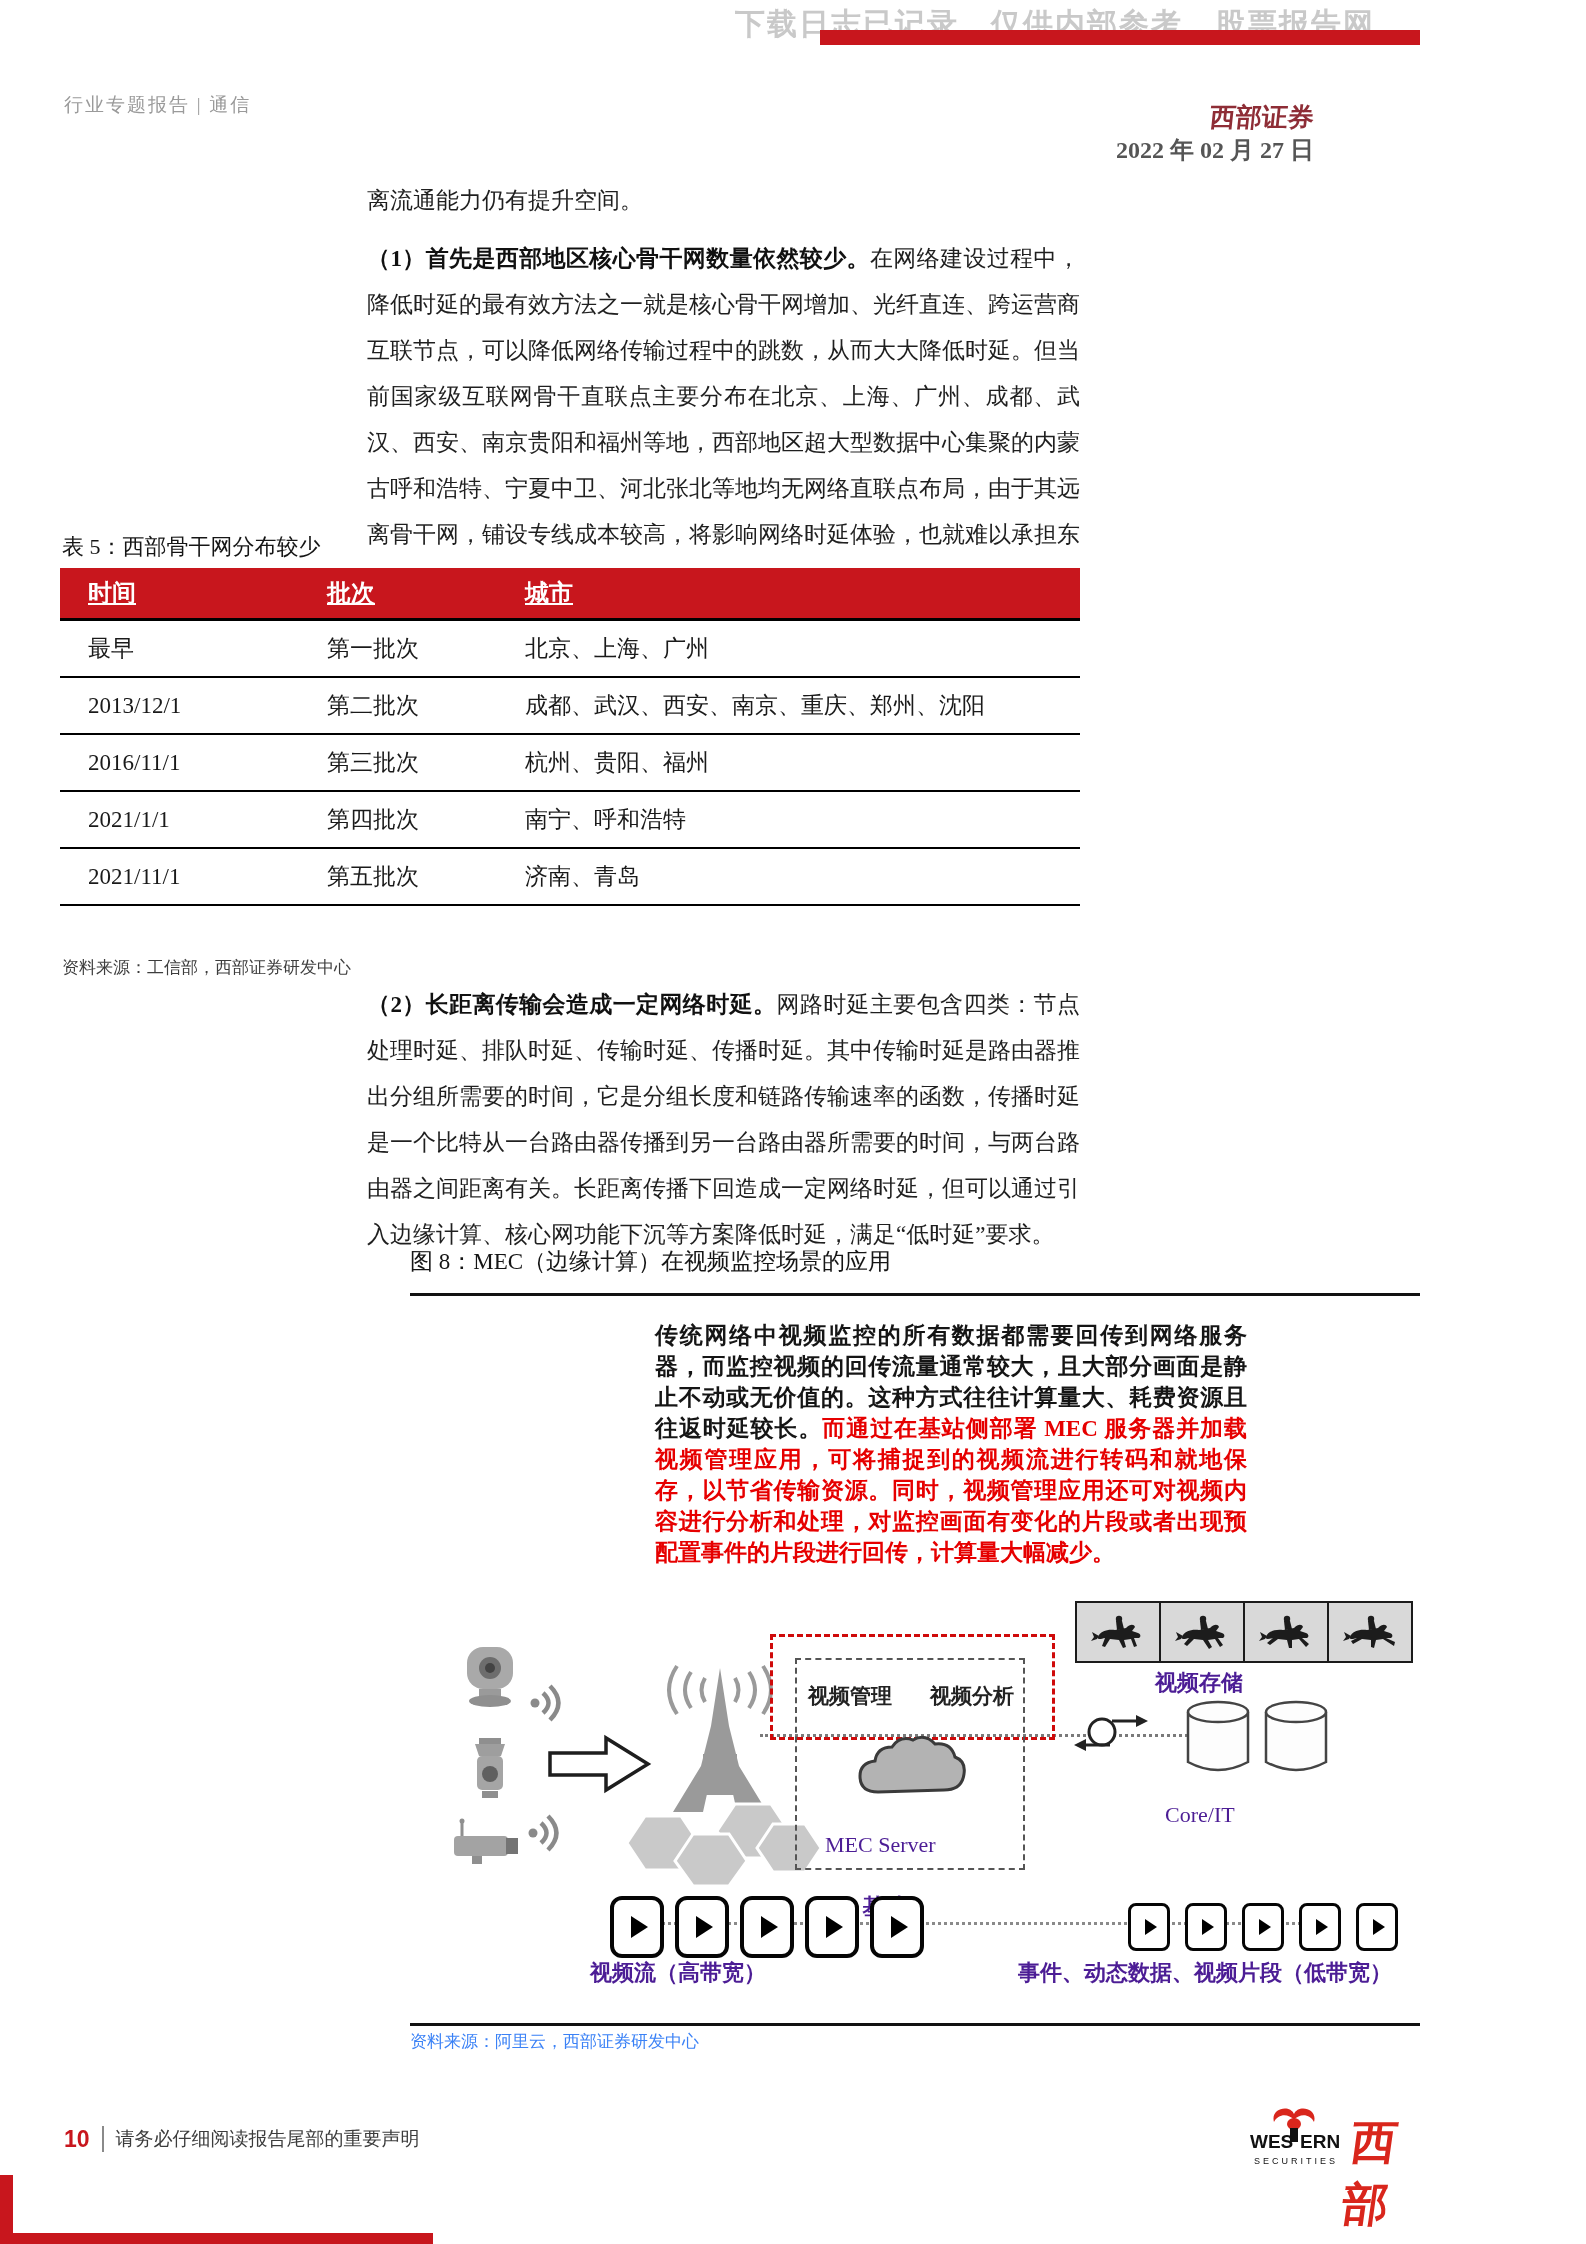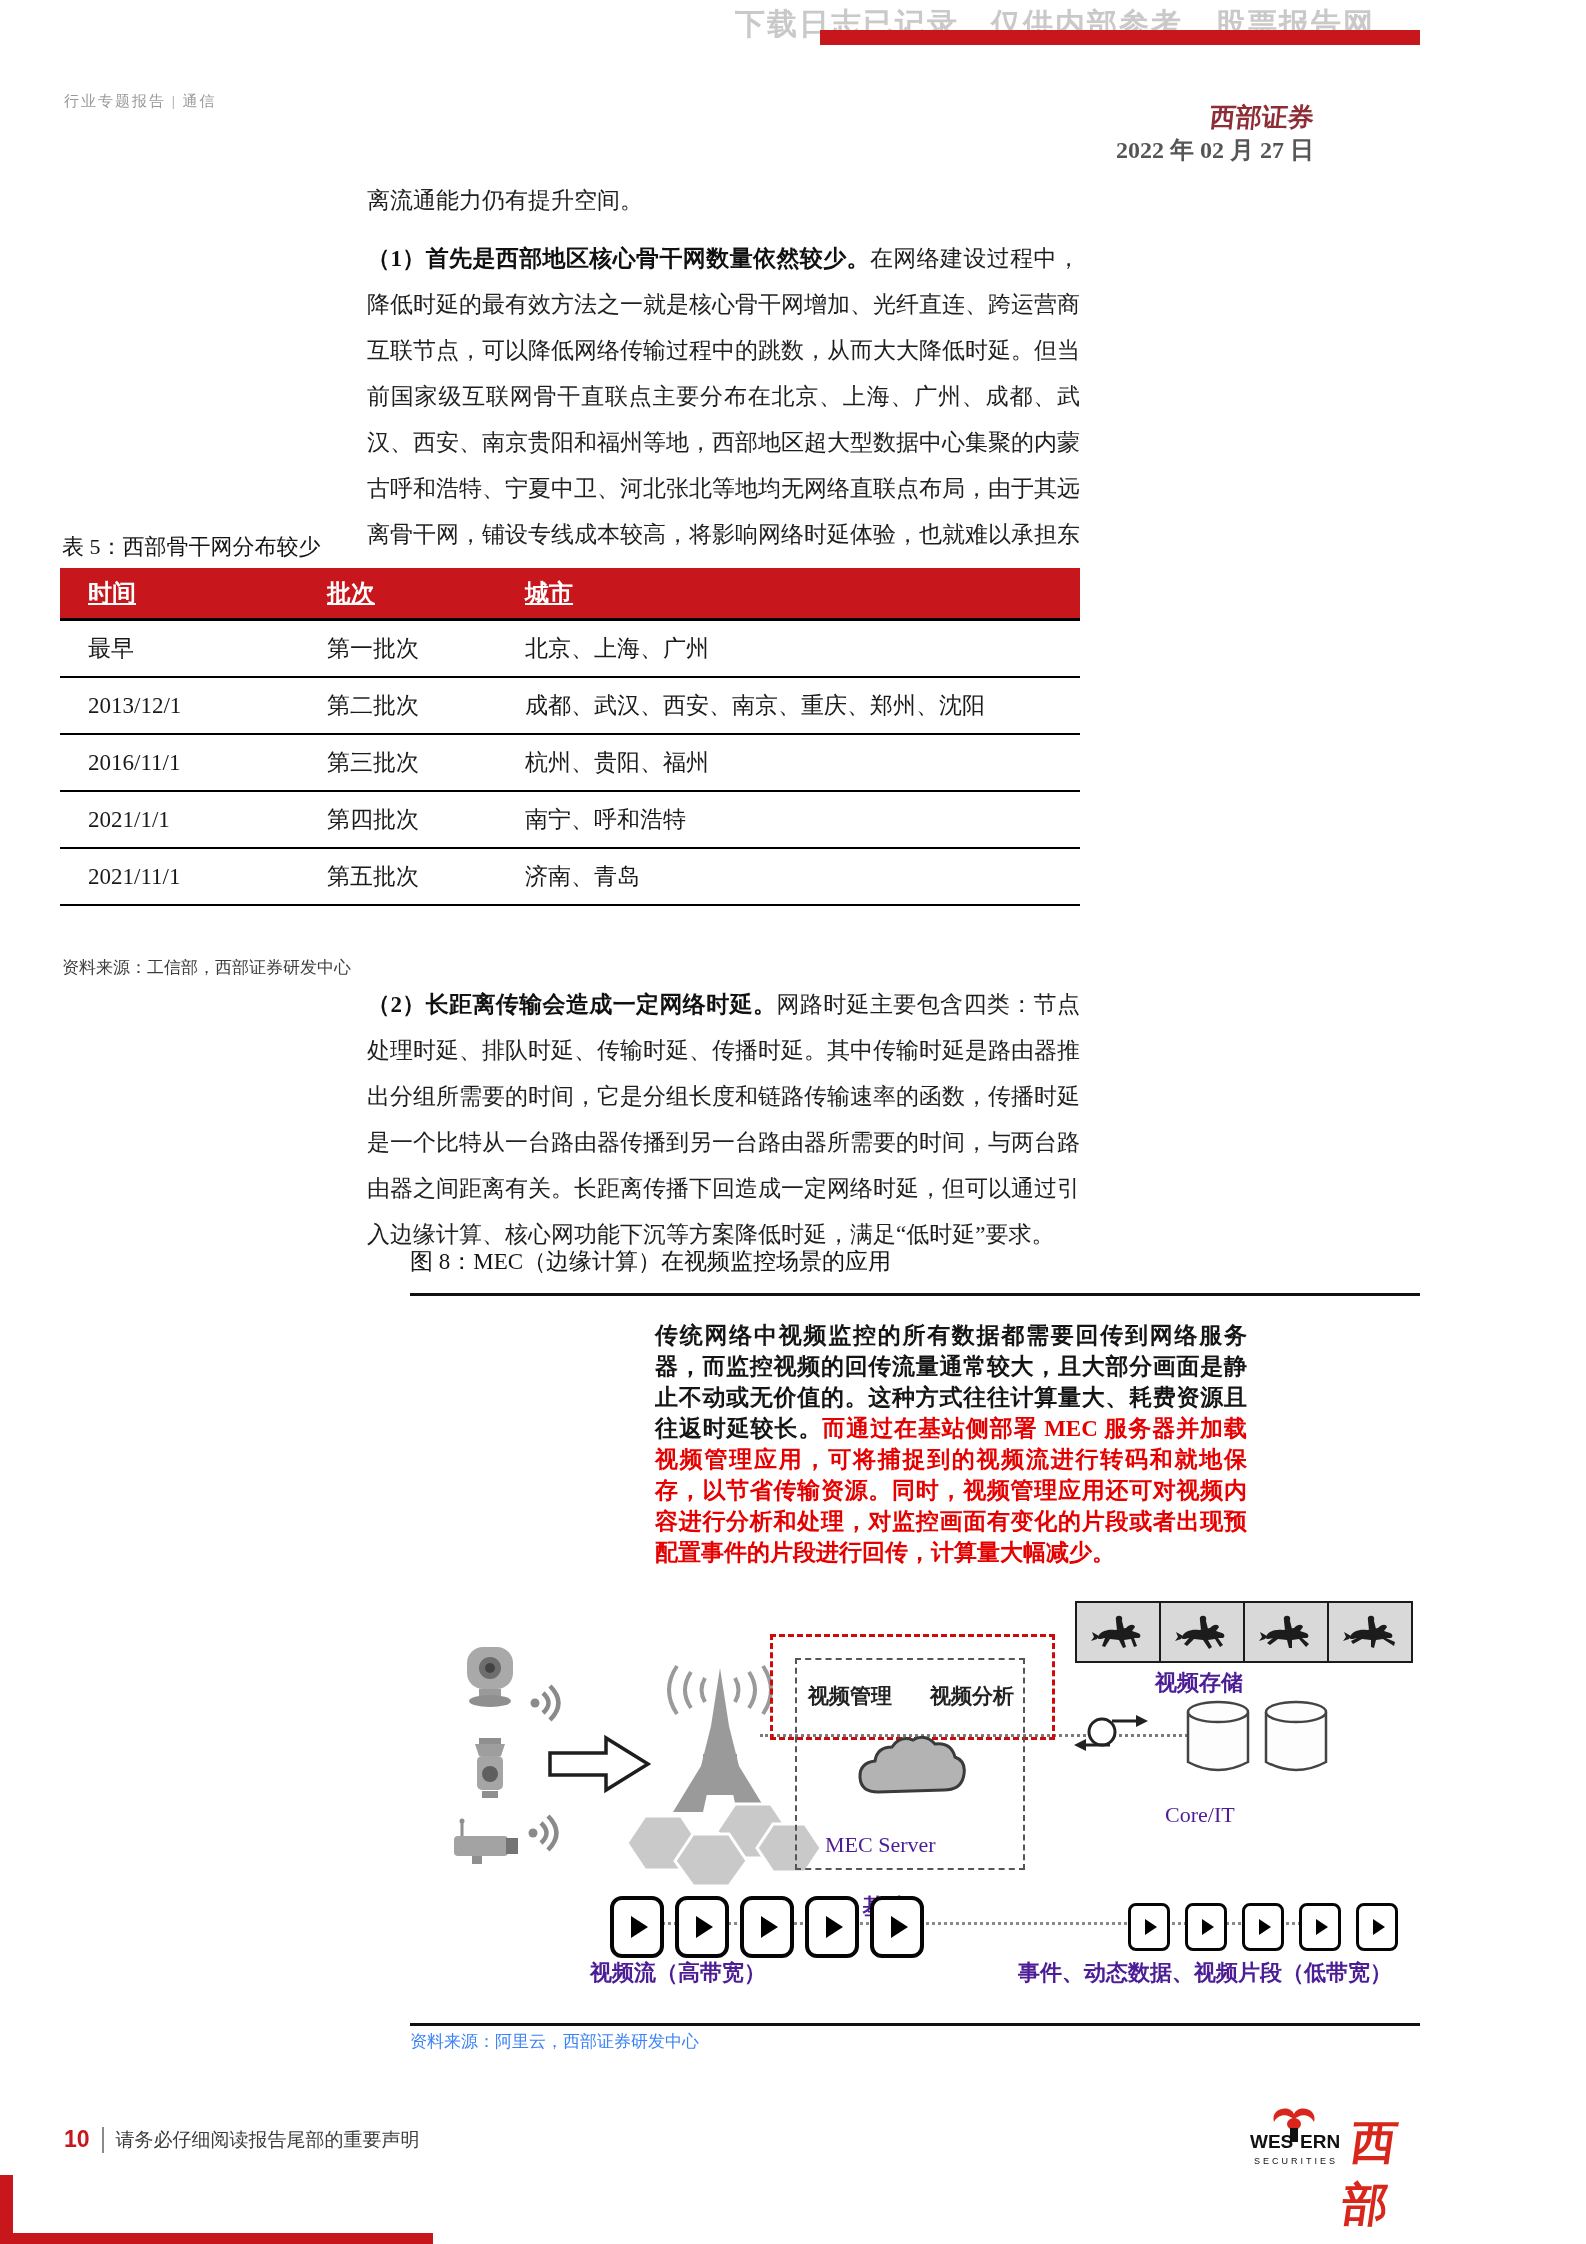--- a/index.html
+++ b/index.html
@@ -3,21 +3,21 @@
 <meta charset="utf-8">
 <style>
   html,body{margin:0;padding:0;background:#fff;}
   .page{position:relative;width:1420px;height:2244px;background:#fff;overflow:hidden;
         font-family:"Liberation Serif","DejaVu Serif",serif;color:#1f1f1f;}
   .abs{position:absolute;}
   
   .watermark{left:735px;top:4px;font-size:30px;letter-spacing:2px;color:#c9c9c9;white-space:nowrap;z-index:1;font-weight:600;}
   .bar-top-h{left:820px;top:30px;width:766px;height:15px;background:#c8161d;z-index:2;}
   .bar-top-v{left:1568px;top:30px;width:18px;height:88px;background:#c8161d;z-index:2;}
-  .hdr-left{left:64px;top:92px;font-size:15px;color:#9a9a9a;letter-spacing:2px;}
+  .hdr-left{left:64px;top:92px;font-size:19px;color:#9a9a9a;letter-spacing:2px;}
   .hdr-brand{right:106px;top:100px;font-size:26px;font-weight:bold;color:#8e2d36;transform:skewX(-6deg);}
   .hdr-date{right:106px;top:134px;font-size:24px;font-weight:bold;color:#555;}
   
   .bodycol{left:367px;width:713px;font-size:23px;line-height:46px;text-align:justify;}
   .intro{top:178px;}
   .para1{top:236px;}
   .para2{top:982px;}
   .b{font-weight:bold;color:#111;}
   
   .tbl-caption{left:62px;top:532px;font-size:22px;color:#151515;}
@@ -47,21 +47,21 @@
   .strip{position:absolute;left:665px;top:305px;display:flex;}
   .frame{width:86px;height:62px;background:#d9d9d9;border:2px solid #1b1b1b;box-sizing:border-box;display:flex;align-items:center;justify-content:center;margin-left:-2px;}
   .frame:first-child{margin-left:0;}
   
   .btnrow{position:absolute;display:flex;align-items:center;}
   .pbig{width:46px;height:54px;border:4px solid #050505;border-radius:12px;background:#fff;display:flex;align-items:center;justify-content:center;margin-right:11px;}
   .psml{width:36px;height:42px;border:3px solid #050505;border-radius:8px;background:#fff;display:flex;align-items:center;justify-content:center;margin-right:15px;}
   .tri-b{width:0;height:0;border-top:11px solid transparent;border-bottom:11px solid transparent;border-left:17px solid #000;margin-left:4px;}
   .tri-s{width:0;height:0;border-top:8px solid transparent;border-bottom:8px solid transparent;border-left:12px solid #000;margin-left:3px;}
   
-  .pg-line{left:64px;top:2126px;display:flex;align-items:flex-end;font-size:19px;color:#3c3c3c;}
+  .pg-line{left:64px;top:2126px;display:flex;align-items:flex-start;font-size:19px;color:#3c3c3c;}
   .pg-num{color:#c8161d;font-weight:bold;font-size:23px;font-family:"Liberation Sans",sans-serif;}
   .pg-sep{width:2px;height:26px;background:#8a8a8a;margin:0 12px;}
   .logo-cn{left:1338px;top:2112px;font-size:46px;font-weight:bold;color:#d9261c;transform:skewX(-8deg);letter-spacing:1px;}
   .bar-bot-v{left:0;top:2175px;width:13px;height:69px;background:#c8161d;}
   .bar-bot-h{left:13px;top:2233px;width:420px;height:11px;background:#c8161d;}
   svg{display:block;}
 </style>
 </head>
 <body>
 

